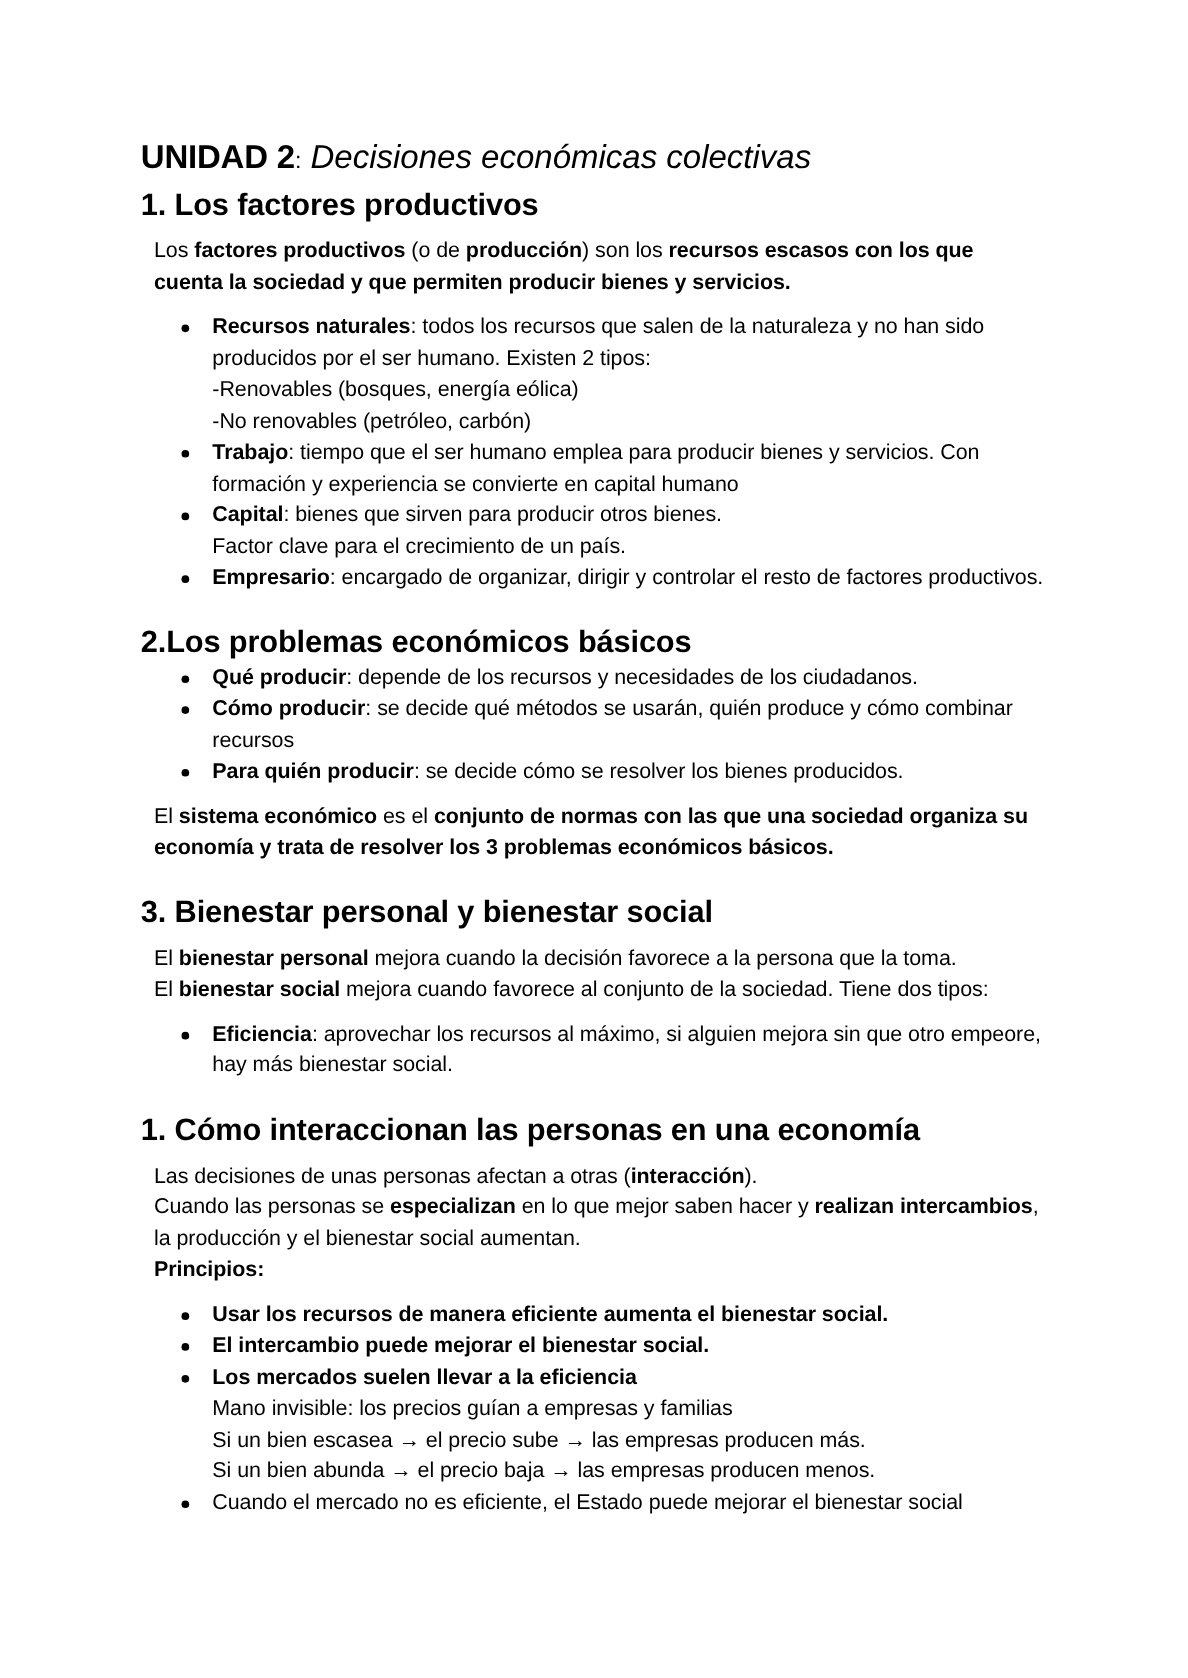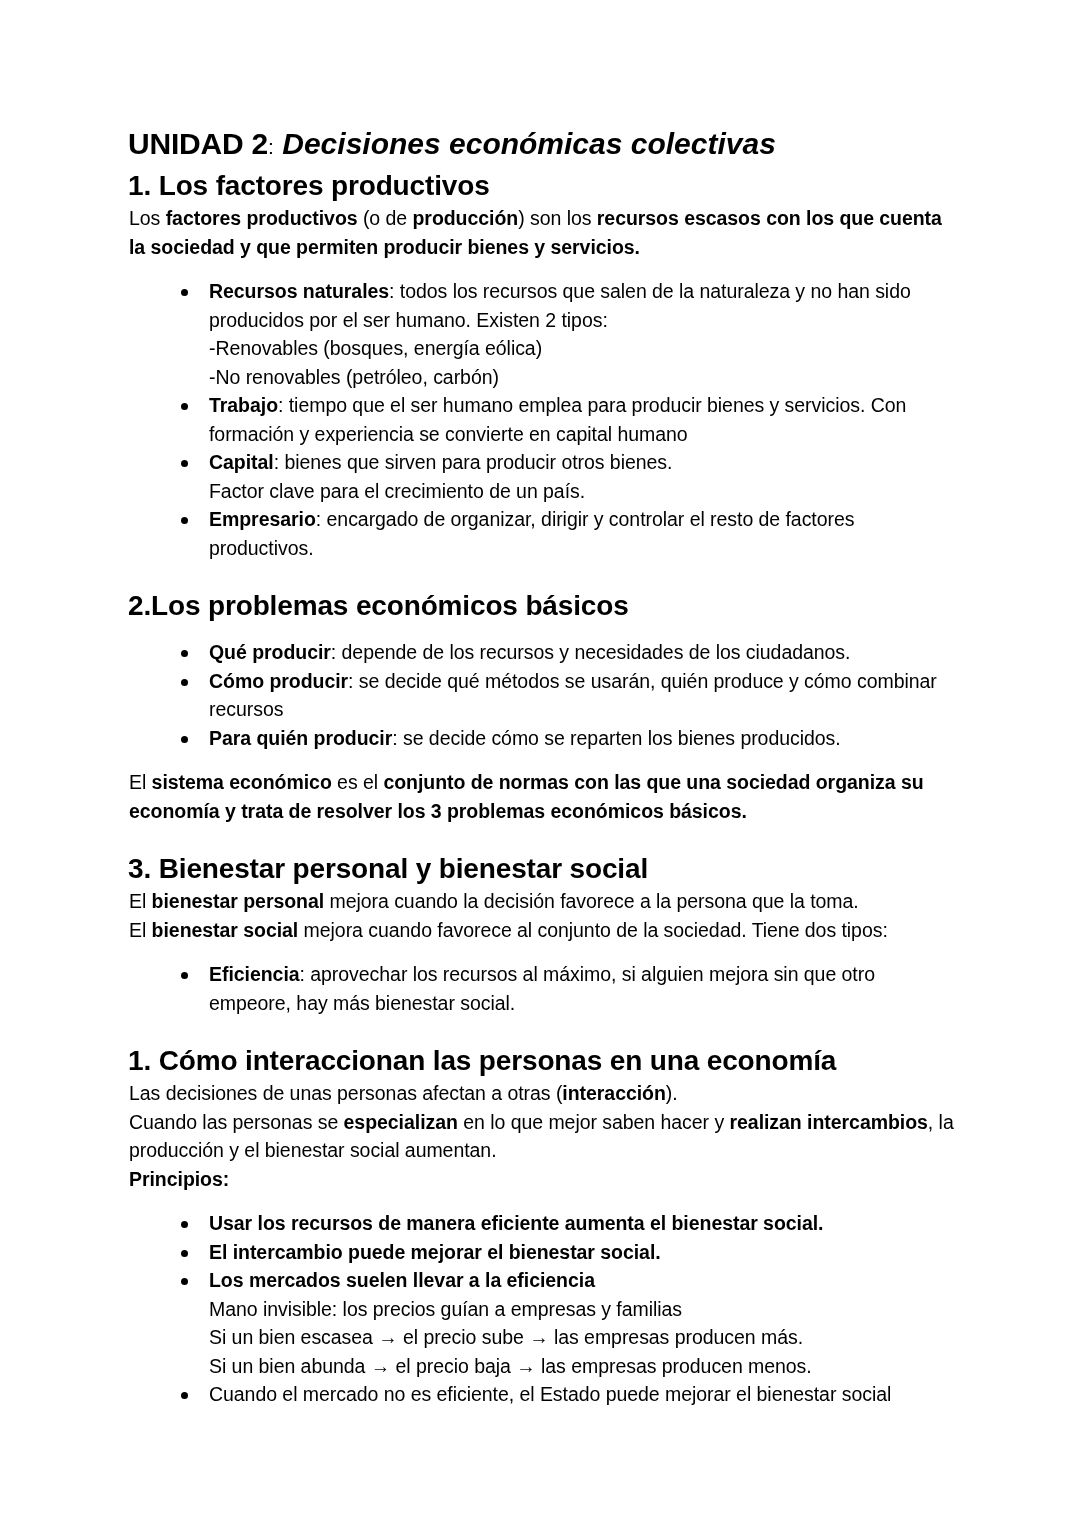--- a/index.html
+++ b/index.html
@@ -36,44 +36,44 @@
     font-style: normal;
     letter-spacing: -0.2px;
   }
   .doc-title .t-colon {
     font-weight: normal;
     font-style: normal;
     font-size: 21px;
   }
   .doc-title .t-sub {
     font-style: italic;
-    font-weight: bold;
+    font-weight: normal;
   }
   h2.section-heading {
     font-size: 28px;
     line-height: 32px;
     font-weight: bold;
     margin: 0 0 2px 0;
     letter-spacing: -0.15px;
   }
   .section {
     margin: 0;
   }
   .section + .section {
     margin-top: 28px;
   }
   p.para {
     font-size: 19.5px;
     line-height: 28.5px;
-    margin: 1px;
+    margin: 12px;
     letter-spacing: -0.05px;
   }
   ul.bullets {
     list-style: none;
-    margin: 16px;
+    margin: 0;
     padding: 0;
   }
   ul.bullets > li {
     position: relative;
     padding-left: 65px;
     font-size: 19.5px;
     line-height: 28.5px;
     margin: 0;
     letter-spacing: -0.05px;
   }
@@ -110,21 +110,21 @@
           <li><b> Trabajo</b><span>: tiempo que el ser humano emplea para producir bienes y servicios. Con formación y experiencia se convierte en capital humano</span></li>
           <li><b>Capital</b><span>: bienes que sirven para producir otros bienes.</span><span class="sub-line">Factor clave para el crecimiento de un país.</span></li>
           <li><b>Empresario</b><span>: encargado de organizar, dirigir y controlar el resto de factores productivos.</span></li>
         </ul>
       </section>
       <section class="section">
         <h2 class="section-heading">2.Los problemas económicos básicos</h2>
         <ul class="bullets">
           <li><b>Qué producir</b><span>: depende de los recursos y necesidades de los ciudadanos.</span></li>
           <li><b>Cómo producir</b><span>: se decide qué métodos se usarán, quién produce y cómo combinar recursos</span></li>
-          <li><b>Para quién producir</b><span>: se decide cómo se reparten los bienes producidos.</span></li>
+          <li><b>Para quién producir</b><span>: se decide cómo se resolver los bienes producidos.</span></li>
         </ul>
         <p class="para"><span>El </span><b>sistema económico</b><span> es el </span><b>conjunto de normas con las que una sociedad organiza su economía y trata de resolver los 3 problemas económicos básicos.</b></p>
       </section>
       <section class="section">
         <h2 class="section-heading">3. Bienestar personal y bienestar social</h2>
         <p class="para"><span>El </span><b>bienestar personal</b><span> mejora cuando la decisión favorece a la persona que la toma.</span><br><span>El </span><b>bienestar social</b><span> mejora cuando favorece al conjunto de la sociedad. Tiene dos tipos:</span></p>
         <ul class="bullets">
           <li><b>Eficiencia</b><span>: aprovechar los recursos al máximo, si alguien mejora sin que otro empeore, hay más bienestar social.</span></li>
         </ul>
       </section>

